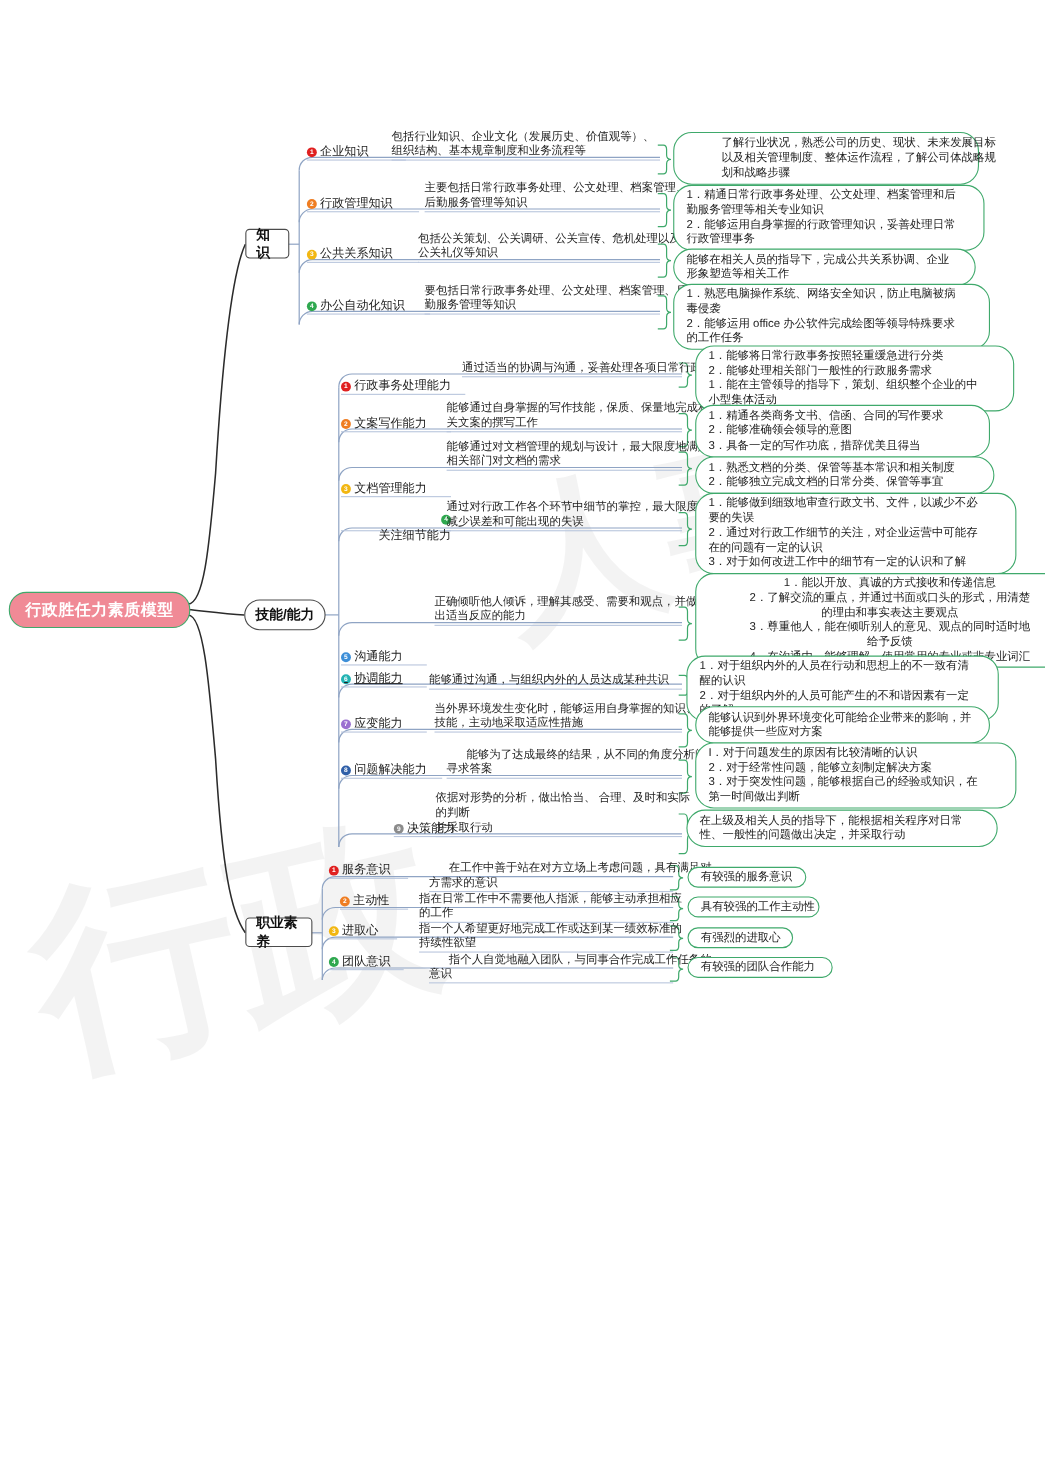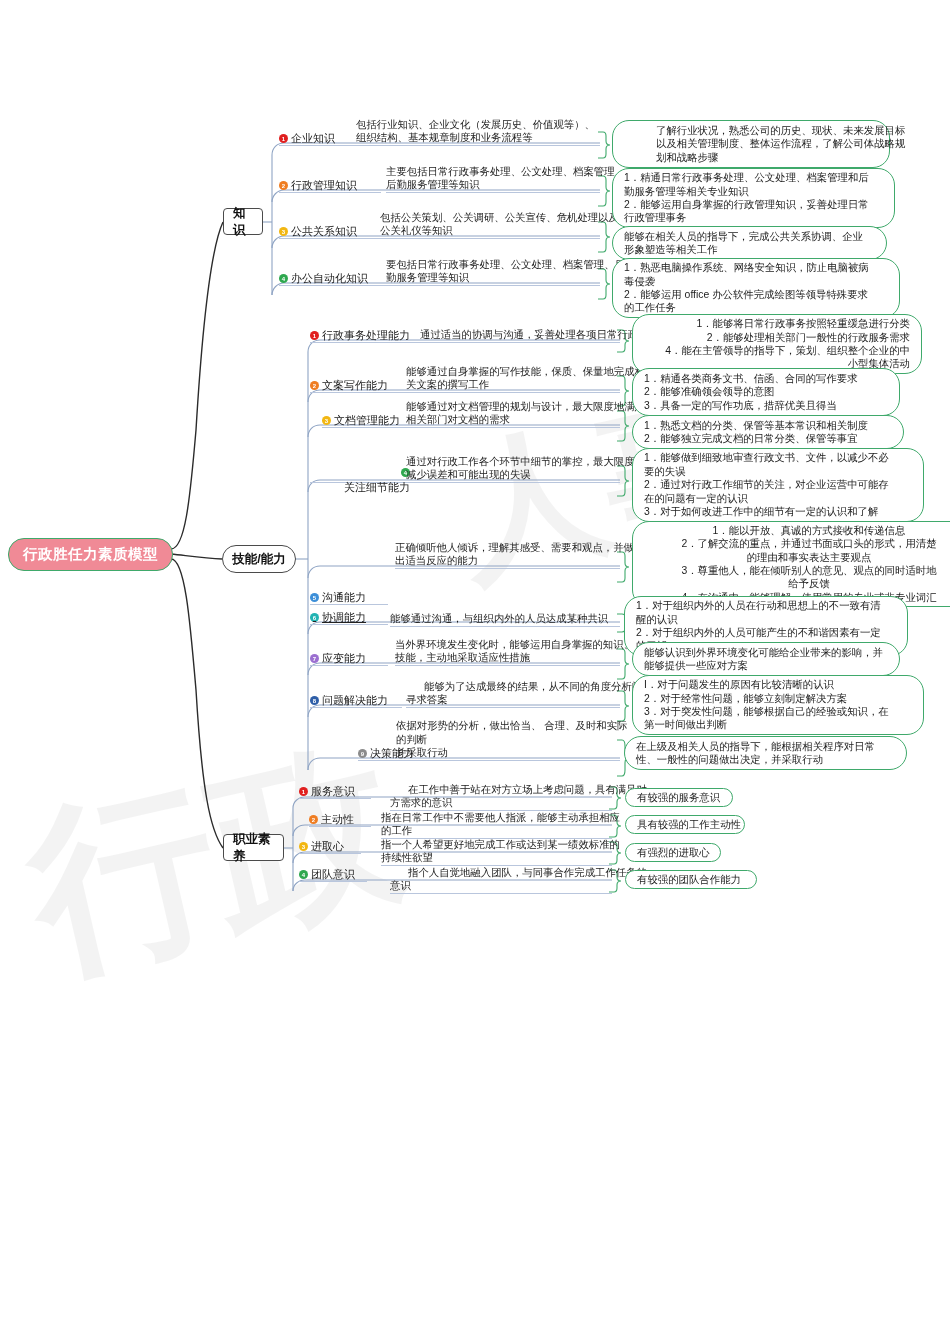--- a/index.html
+++ b/index.html
@@ -184,29 +184,29 @@
     <span class="ln">能够在相关人员的指导下，完成公共关系协调、企业</span>
     <span class="ln">形象塑造等相关工作</span>
   </div>
   <div class="detail" style="left:612px;top:258px;width:288px;height:60px;">
     <span class="ln">1．熟恶电脑操作系统、网络安全知识，防止电脑被病</span>
     <span class="ln">毒侵袭</span>
     <span class="ln">2．能够运用 office 办公软件完成绘图等领导特殊要求</span>
     <span class="ln">的工作任务</span>
   </div>
 
-  <div class="topic" style="left:310px;top:328px;width:113px;height:15px;">
+  <div class="topic" style="left:310px;top:344px;width:113px;height:15px;">
     <span class="bullet" style="background:#e02020">1</span>
     <span class="lbl">行政事务处理能力</span>
   </div>
   <div class="topic" style="left:310px;top:378px;width:100px;height:15px;">
     <span class="bullet" style="background:#ef7d22">2</span>
     <span class="lbl">文案写作能力</span>
   </div>
-  <div class="topic" style="left:310px;top:413px;width:100px;height:15px;margin-left:12px;">
+  <div class="topic" style="left:310px;top:437px;width:100px;height:15px;">
     <span class="bullet" style="background:#f2b712">3</span>
     <span class="lbl">文档管理能力</span>
   </div>
   <div class="topic" style="left:310px;top:468px;width:100px;height:15px;flex-direction:column;">
     <span class="bullet" style="background:#2fa84f">4</span>
     <span class="lbl">关注细节能力</span>
   </div>
   <div class="topic" style="left:310px;top:554px;width:78px;height:15px;margin-top:36px;">
     <span class="bullet" style="background:#3d8fd8">5</span>
     <span class="lbl">沟通能力</span>
@@ -257,24 +257,24 @@
   <div class="desc indent" style="left:406px;top:680px;width:214px;height:28px;">
     <span class="ln">能够为了达成最终的结果，从不同的角度分析问题，</span>
     <span class="ln">寻求答案</span>
   </div>
   <div class="desc" style="left:396px;top:720px;width:224px;height:41px;">
     <span class="ln">依据对形势的分析，做出恰当、 合理、及时和实际</span>
     <span class="ln">的判断</span>
     <span class="ln">并采取行动</span>
   </div>
 
-  <div class="detail" style="left:632px;top:314px;width:290px;height:60px;text-align:right;">
+  <div class="detail" style="left:632px;top:314px;width:290px;height:60px;">
     <span class="ln">1．能够将日常行政事务按照轻重缓急进行分类</span>
     <span class="ln">2．能够处理相关部门一般性的行政服务需求</span>
-    <span class="ln">4．能在主管领导的指导下，策划、组织整个企业的中</span>
+    <span class="ln">1．能在主管领导的指导下，策划、组织整个企业的中</span>
     <span class="ln">小型集体活动</span>
   </div>
   <div class="detail" style="left:632px;top:368px;width:268px;height:48px;">
     <span class="ln">1．精通各类商务文书、信函、合同的写作要求</span>
     <span class="ln">2．能够准确领会领导的意图</span>
     <span class="ln">3．具备一定的写作功底，措辞优美且得当</span>
   </div>
   <div class="detail" style="left:632px;top:415px;width:272px;height:34px;">
     <span class="ln">1．熟悉文档的分类、保管等基本常识和相关制度</span>
     <span class="ln">2．能够独立完成文档的日常分类、保管等事宜</span>

